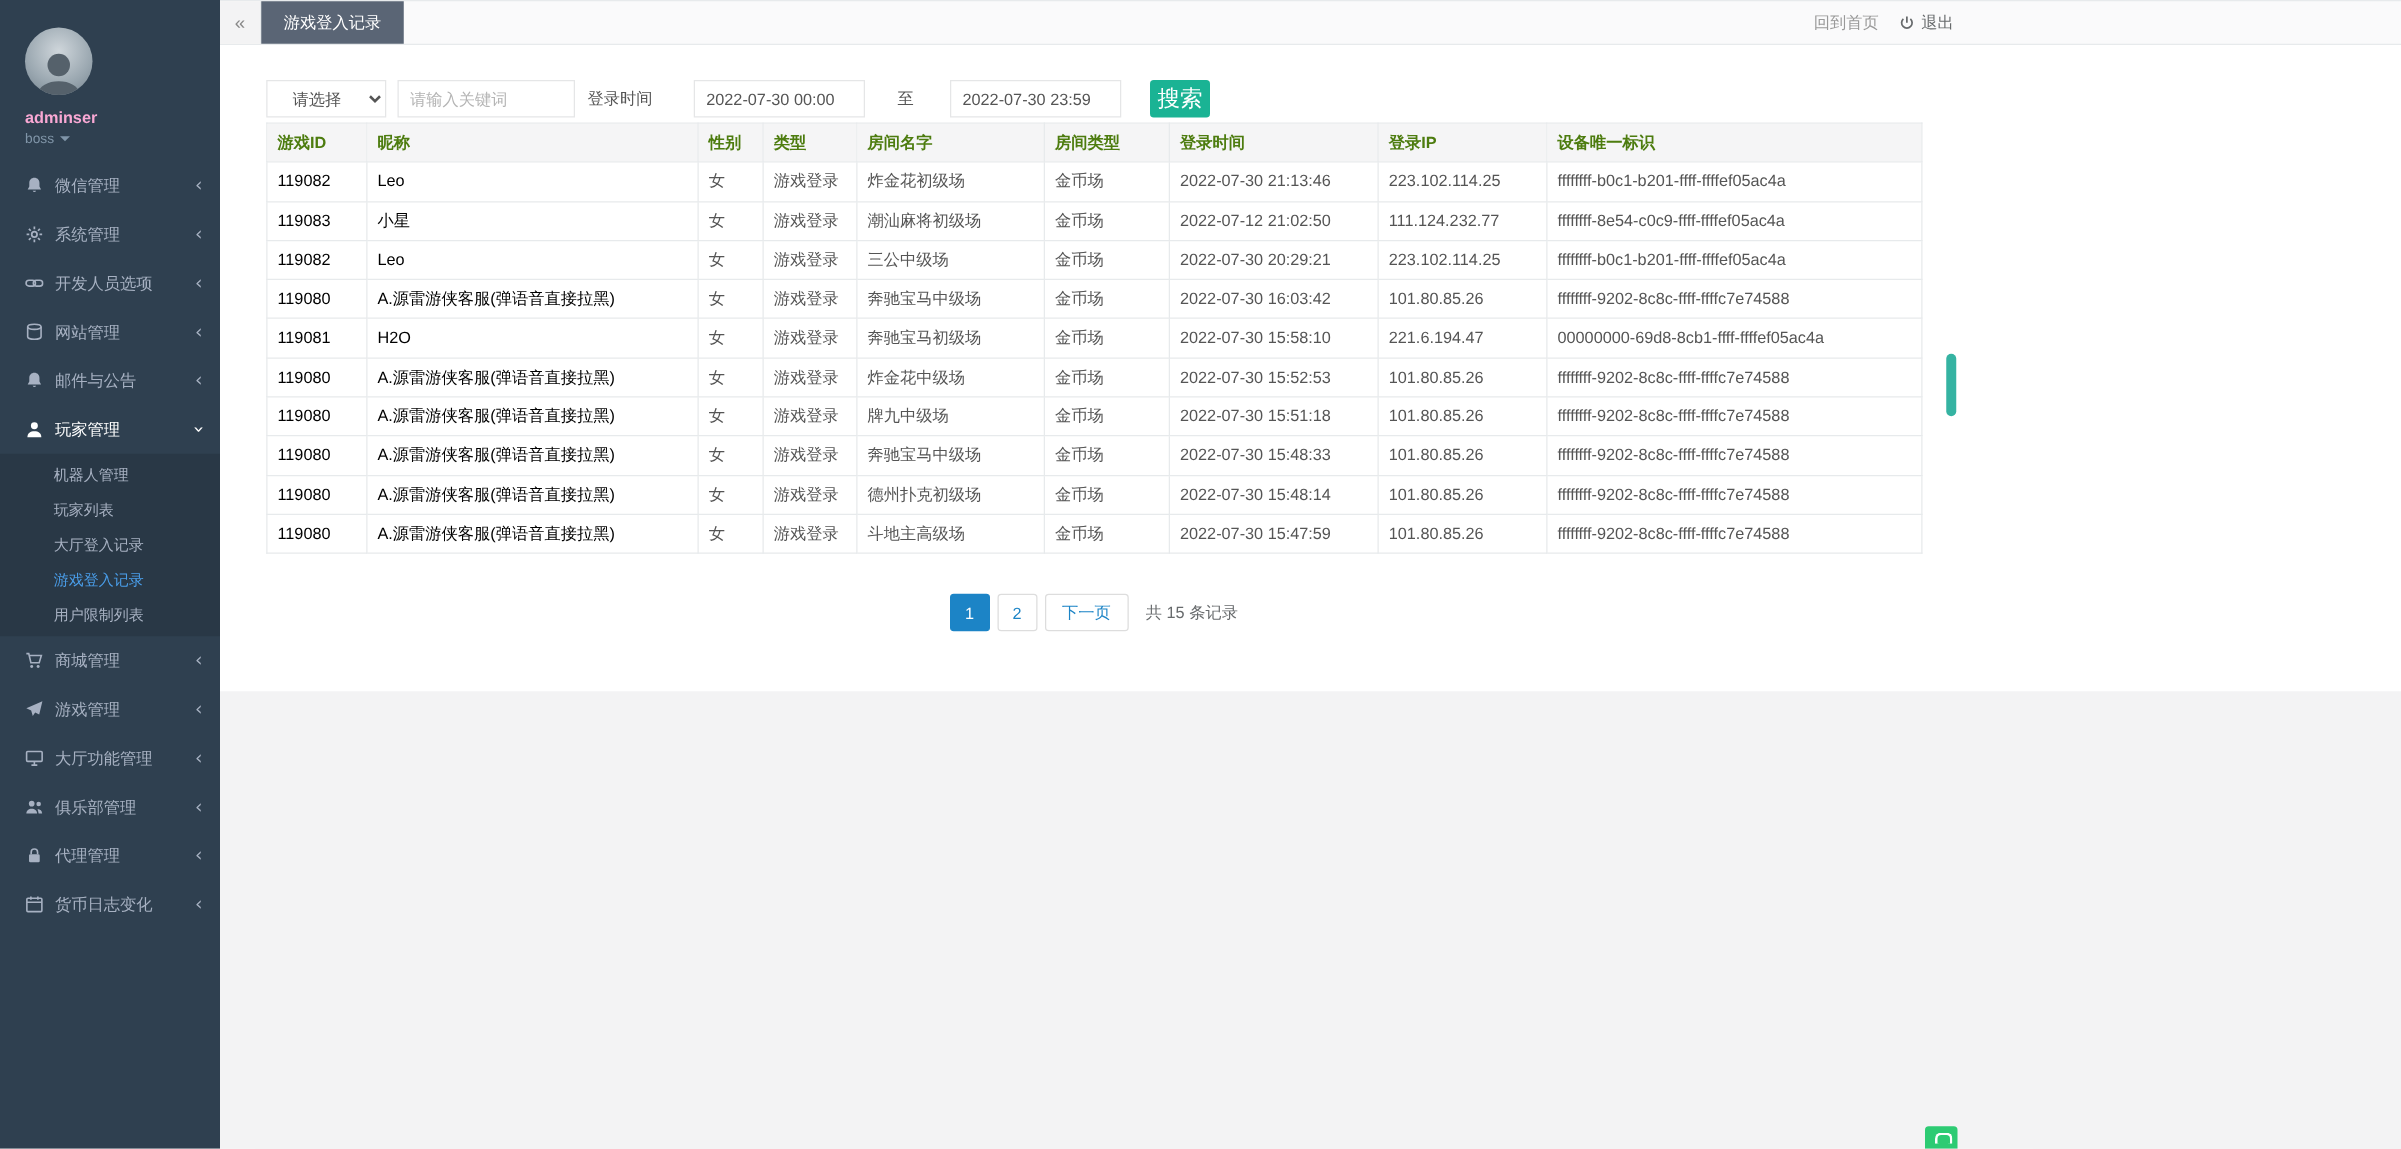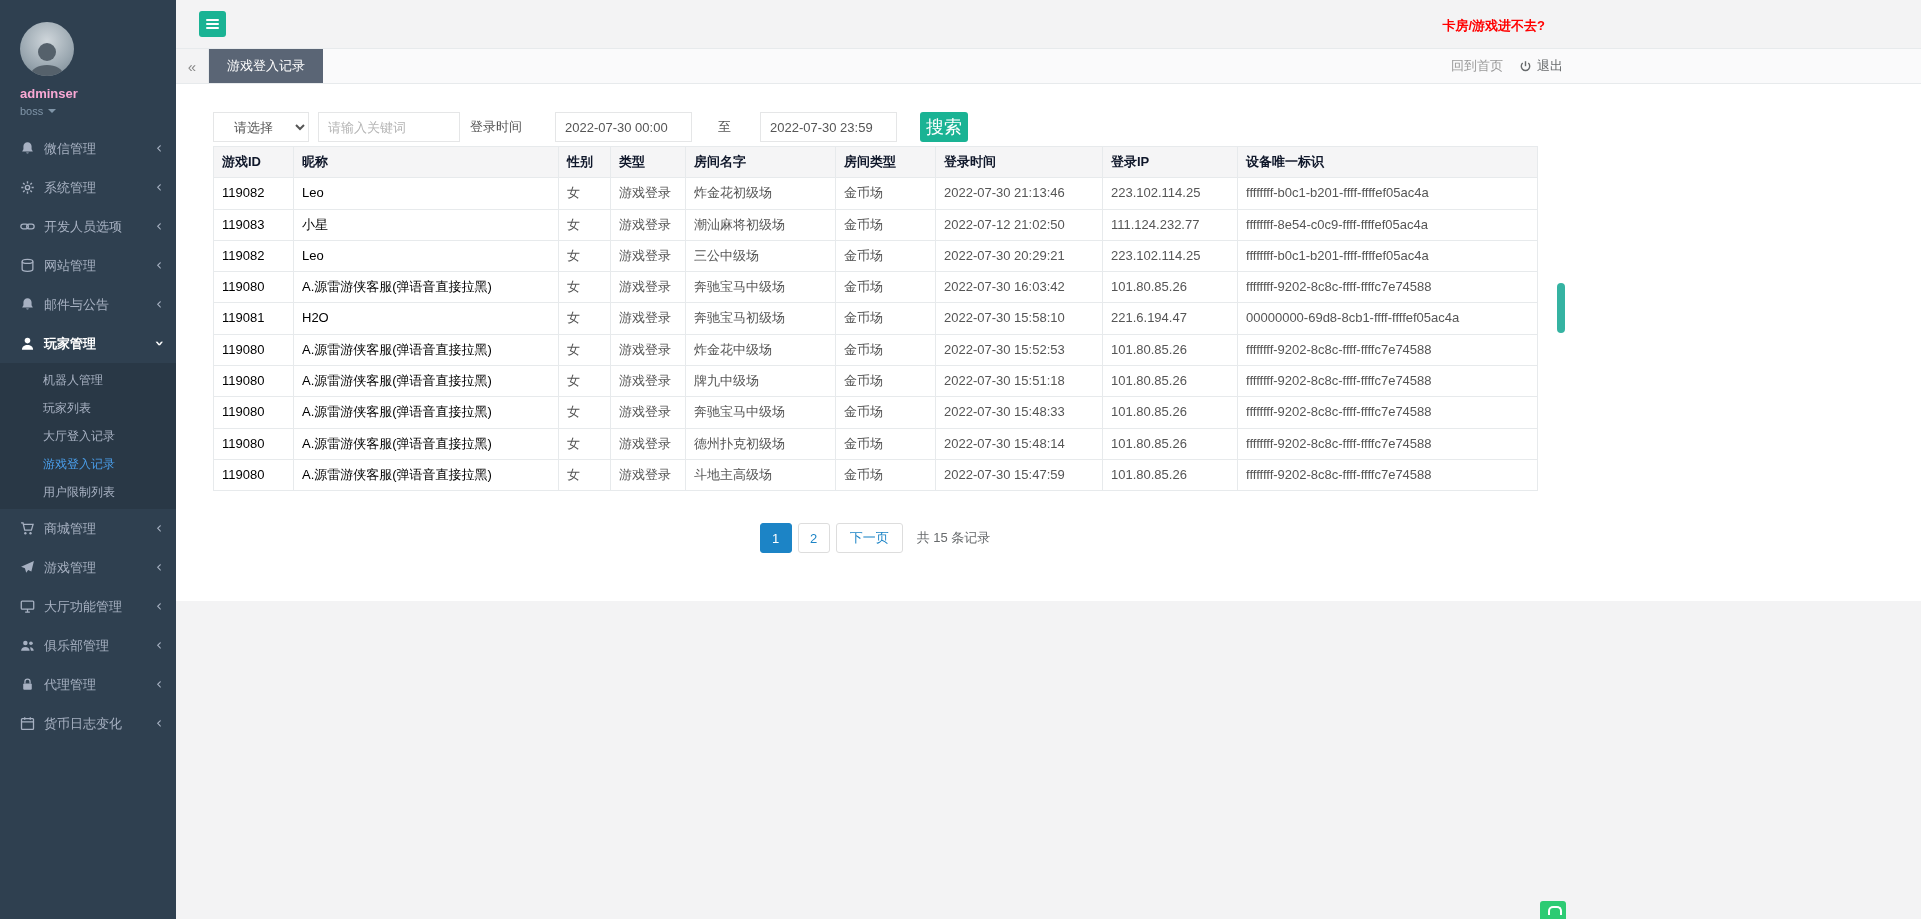--- a/index.html
+++ b/index.html
@@ -17,21 +17,21 @@
             background:radial-gradient(circle at 50% 35%, #cfd6db 0%, #9aa7b0 60%, #73828d 100%); position:relative; cursor:pointer; }
   .avatar svg { position:absolute; bottom:-2px; left:7px; }
   .uname { color:#f9a8d4; font-weight:bold; font-size:13px; margin-top:10px; }
   .urole { color:#8095a8; font-size:11px; margin-top:4px; cursor:pointer; display:flex; align-items:center; gap:5px; }
   .caret { width:0; height:0; border-left:4px solid transparent; border-right:4px solid transparent; border-top:4px solid #8095a8; display:inline-block; }
   .nav-item { height:39px; display:flex; align-items:center; padding:0 14px 0 20px; color:#a7b1c2; cursor:pointer; font-size:13px; }
   .nav-item .icon { width:15px; height:15px; margin-right:9px; display:inline-flex; flex-shrink:0; }
   .nav-item .label { flex:1; white-space:nowrap; }
   .chev { font-size:15px; line-height:1; color:inherit; display:inline-block; font-family:"DejaVu Sans", sans-serif; }
   .chev.down { transform:rotate(-90deg); }
-  .nav-item.active { color:#ffffff; font-weight:bold; }
+  .nav-item.active { color:#ffffff; font-weight:normal; }
   .submenu { background:#293846; padding:3px 0; }
   .sub-item { height:28px; line-height:28px; padding-left:43px; color:#a7b1c2; font-size:12px; cursor:pointer; white-space:nowrap; }
   .sub-item.active { color:#4a9eea; }
 
   
   .main { flex:1; position:relative; display:flex; flex-direction:column; }
   .topbar { height:48px; background:#f3f3f4; position:relative; flex-shrink:0; }
   .hamburger { position:absolute; left:23px; top:11px; width:27px; height:26px; background:#1ab394; border:none; border-radius:3px; cursor:pointer; }
   .bars, .bars::before, .bars::after { display:block; width:13px; height:2px; background:#fff; position:absolute; left:7px; border-radius:1px; }
   .bars { top:12px; }
@@ -56,21 +56,21 @@
   .in-keyword { width:142px; margin-right:10px; }
   .flabel { color:#555; font-size:13px; }
   .lbl-time { margin-right:33px; }
   .in-from { width:137px; margin-right:26px; }
   .lbl-to { margin-right:29px; }
   .in-to { width:137px; margin-right:23px; }
   .search-btn { height:30px; padding:0 6px; background:#1ab394; color:#fff; border:none; border-radius:3px; font-size:18px; cursor:pointer; font-family:inherit; }
 
   table.records { border-collapse:collapse; table-layout:fixed; width:1324px; }
   .records th, .records td { border:1px solid #e7eaec; padding:8px 8px; font-size:13px; text-align:left; white-space:nowrap; overflow:hidden; text-overflow:ellipsis; line-height:1.1; }
-  .records th { background:#f5f5f6; color:#0f172a; font-weight:bold; }
+  .records th { background:#f5f5f6; color:#4d7c0f; font-weight:bold; }
   .records td { color:#555; background:#fff; }
   a.link { color:#000000; text-decoration:none; cursor:pointer; }
 
   .pagination { width:1324px; margin-top:32px; display:flex; justify-content:center; align-items:center; gap:6px; }
   .page-btn { min-width:32px; height:30px; padding:0 6px; border:1px solid #ddd; background:#fff; color:#1c84c6; border-radius:3px; display:flex; align-items:center; justify-content:center; font-size:13px; cursor:pointer; }
   .page-btn.active { background:#1c84c6; border-color:#1c84c6; color:#fff; }
   .page-btn.next { padding:0 13px; }
   .summary { color:#676a6c; font-size:13px; margin-left:8px; }
 
   .scroll-thumb { position:absolute; left:1381px; top:283px; width:8px; height:50px; background:#35b3a2; border-radius:4px; cursor:grab; }
@@ -227,26 +227,20 @@
             </svg>
           </span>
         <span class="label">货币日志变化</span>
         <span class="chev">‹</span>
       </div>
     </nav>
   </aside>
 
   <div class="main">
 
-    <header class="topbar">
-      <button class="hamburger">
-        <span class="bars"></span>
-      </button>
-      <div class="notice">卡房/游戏进不去?</div>
-    </header>
 
     <div class="tabbar">
       <div class="tab-collapse">
         <span>«</span>
       </div>
       <div class="tab active">游戏登入记录</div>
       <div class="tab-actions">
         <span class="home-link">回到首页</span>
         <span class="logout">
           <svg width="13" height="13" viewBox="0 0 13 13">

